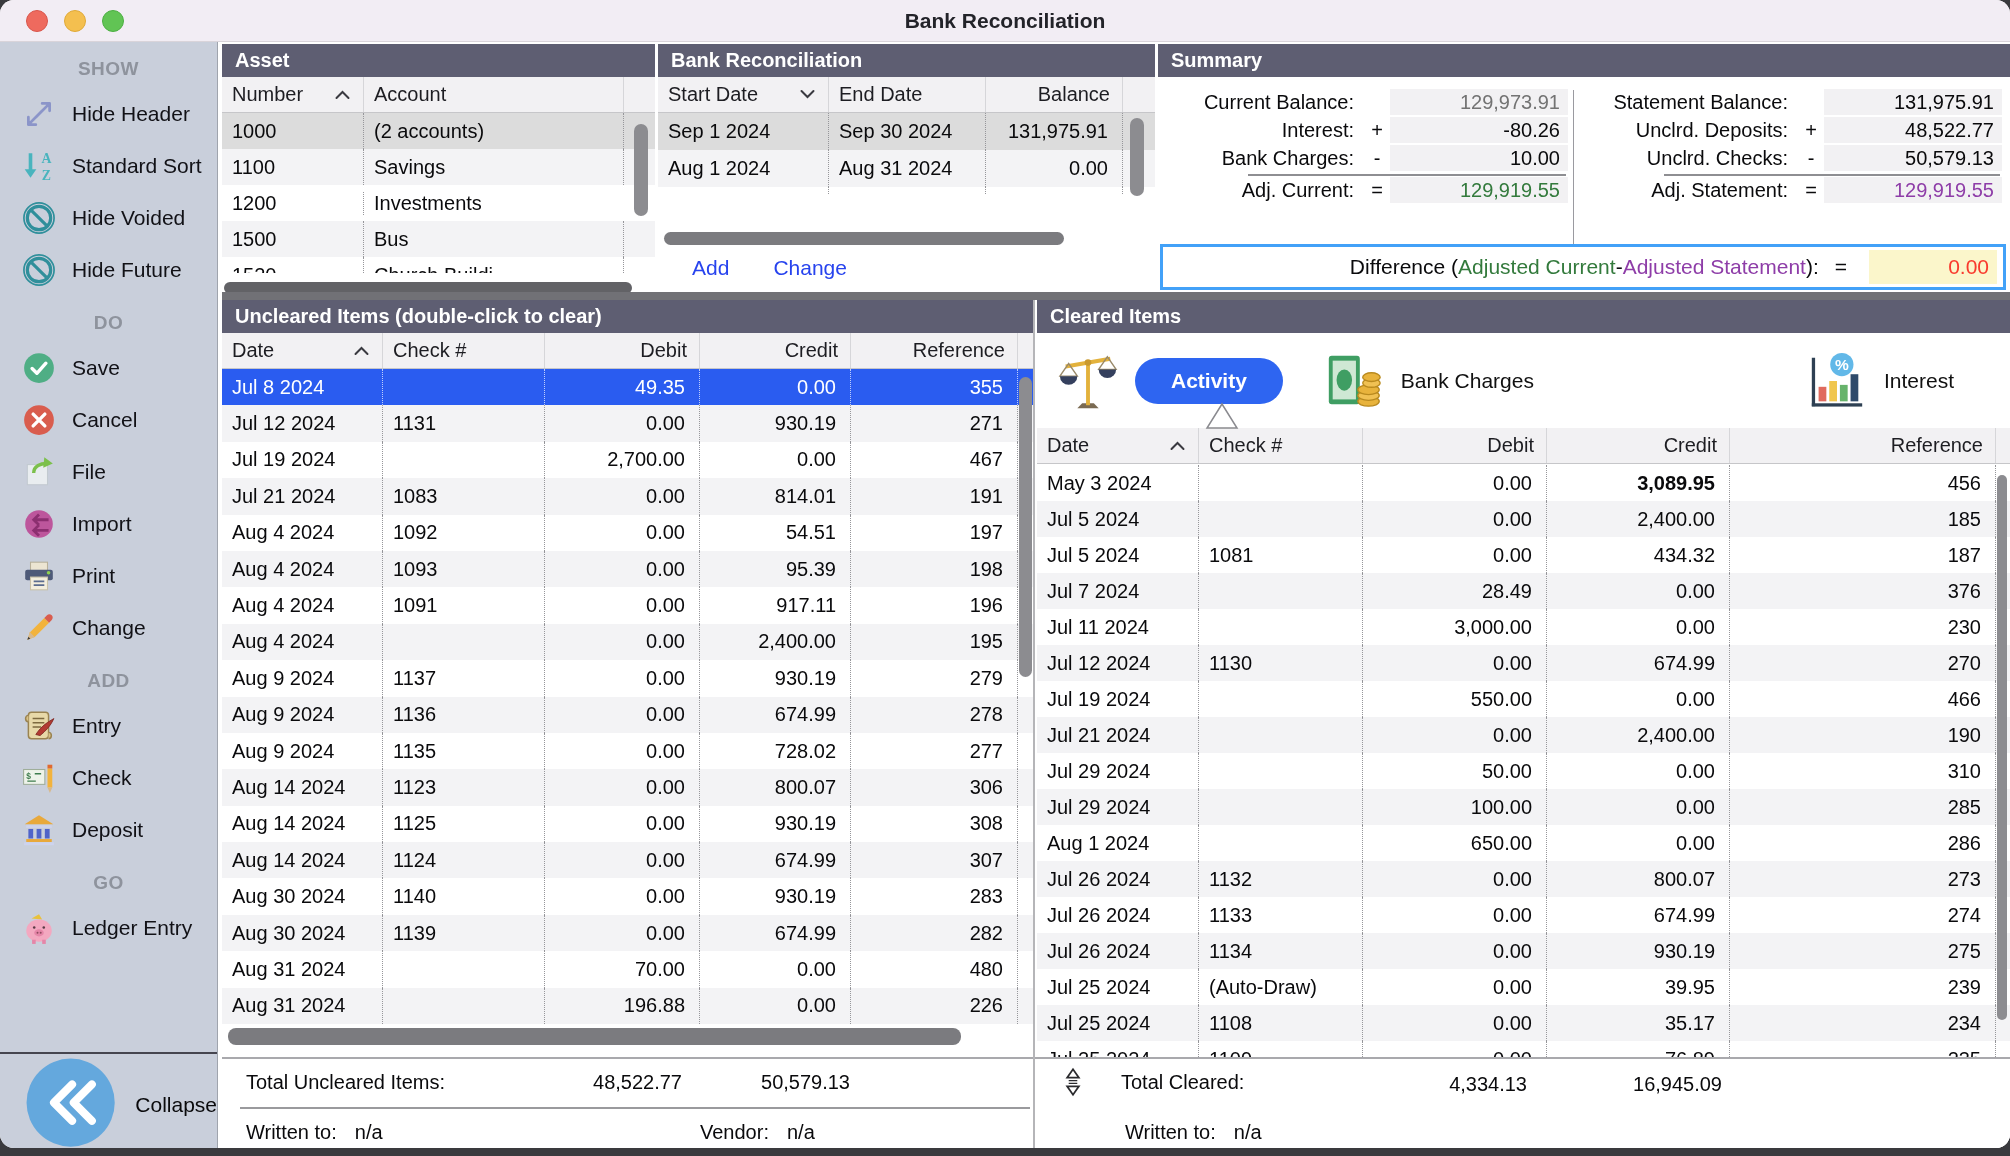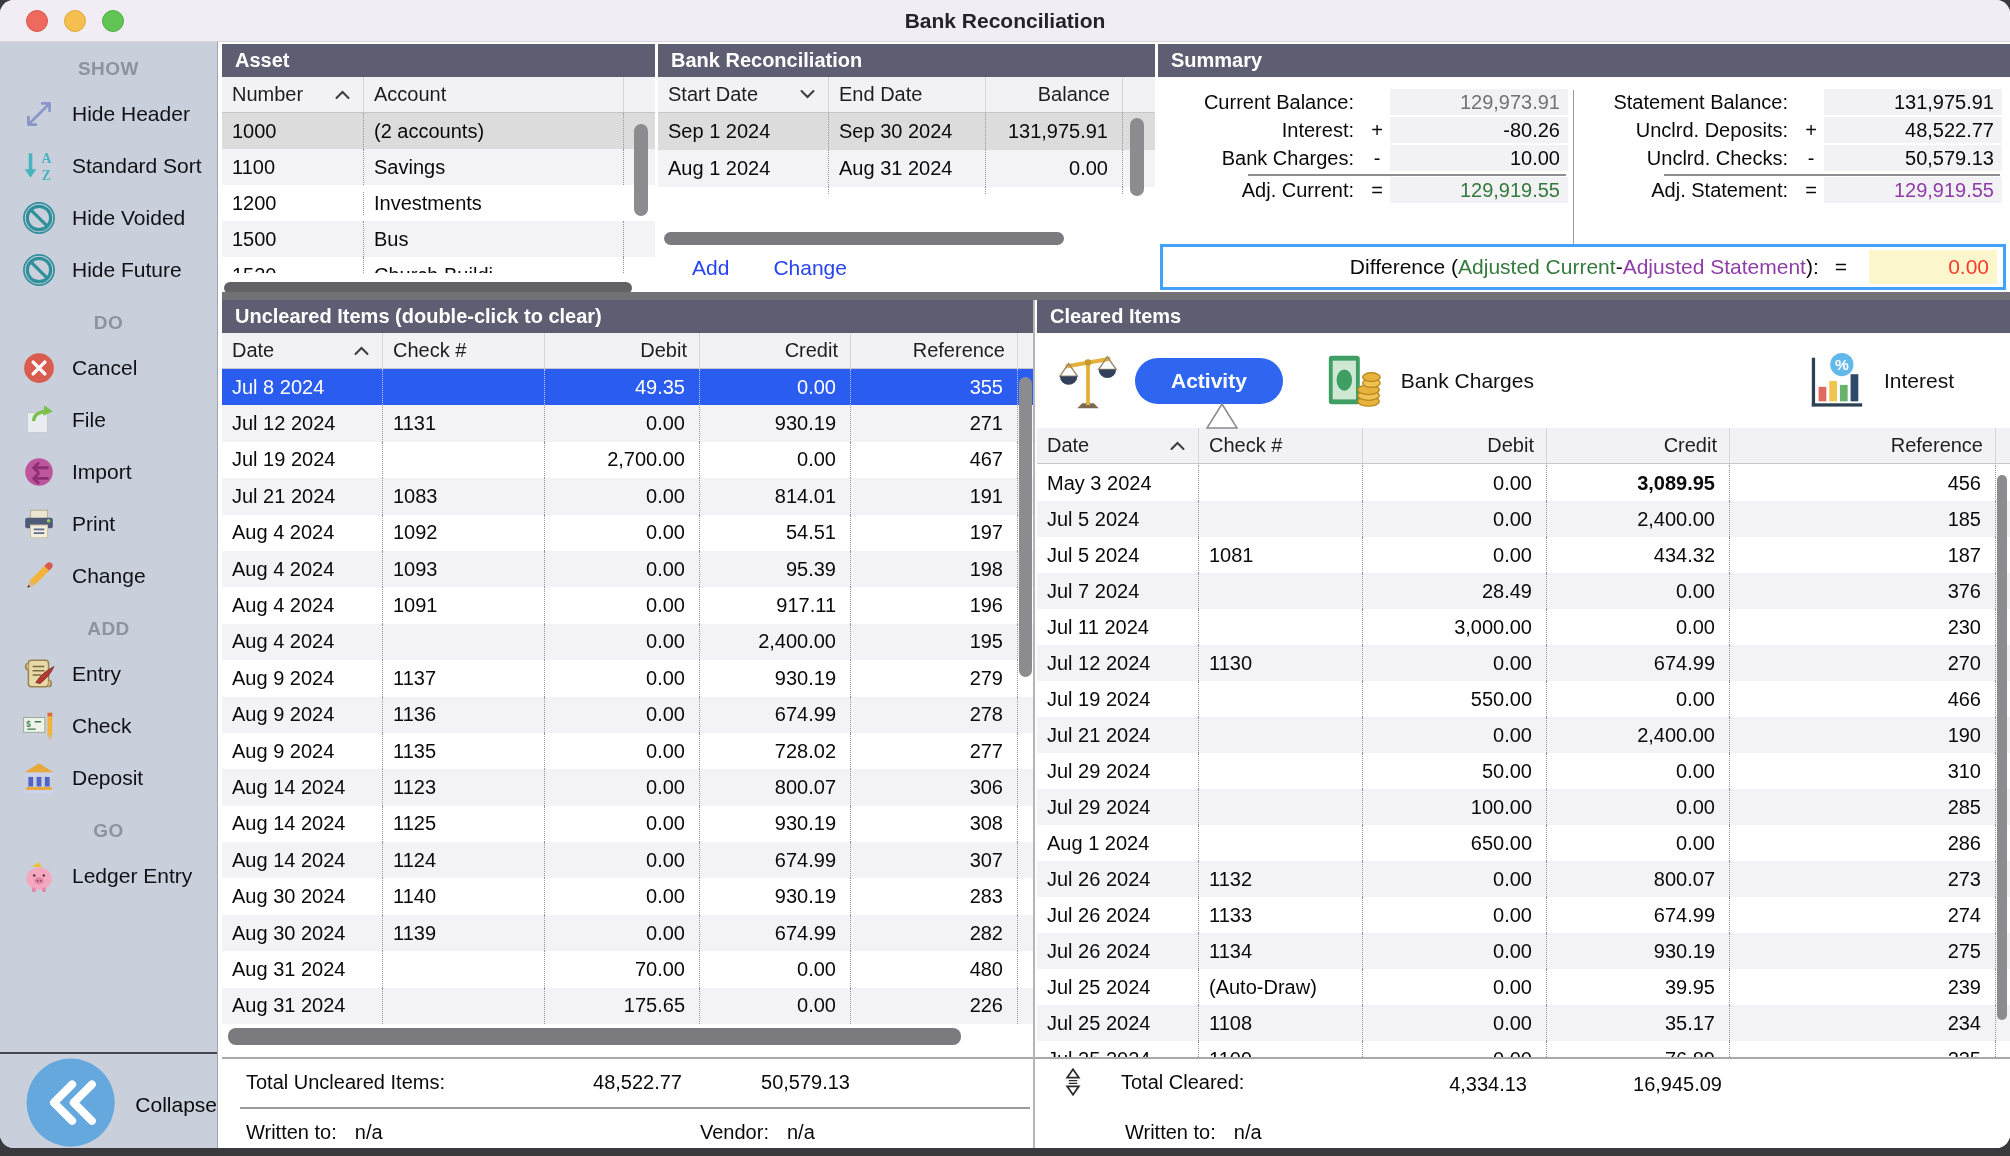--- a/index.html
+++ b/index.html
@@ -145,20 +145,29 @@
                 <circle cx="16" cy="16" r="14.2" stroke="#2f8f9b" stroke-width="1.6"></circle>
                 <path d="M9 9l14 14" stroke="#2f8f9b" stroke-width="3"></path>
               </svg>
             </span>
             <span class="side-label">Hide Future</span>
           </div>
           <div class="side-header">DO</div>
           <div class="side-item">
             <span class="icn">
               <svg viewBox="0 0 32 32">
+                <circle cx="16" cy="16" r="14" fill="#4fae85"></circle>
+                <path d="M9.5 16.5l4.5 4.5 8.5-9.5" stroke="#fff" stroke-width="3.2" fill="none" stroke-linecap="round" stroke-linejoin="round"></path>
+              </svg>
+            </span>
+            <span class="side-label">Save</span>
+          </div>
+          <div class="side-item">
+            <span class="icn">
+              <svg viewBox="0 0 32 32">
                 <circle cx="16" cy="16" r="14" fill="#d95d4e"></circle>
                 <path d="M10.5 10.5l11 11M21.5 10.5l-11 11" stroke="#fff" stroke-width="3.2" stroke-linecap="round"></path>
               </svg>
             </span>
             <span class="side-label">Cancel</span>
           </div>
           <div class="side-item">
             <span class="icn">
               <svg viewBox="0 0 32 32">
                 <rect x="5" y="9" width="19" height="19" fill="#e9edf0" stroke="#c2cad0"></rect>
@@ -565,21 +574,21 @@
               <div class="cell" style="width: 160px;">Aug 31 2024</div>
               <div class="cell" style="width: 162px;"></div>
               <div class="cell r" style="width: 155px;">70.00</div>
               <div class="cell r" style="width: 151px;">0.00</div>
               <div class="cell r" style="width: 167px;">480</div>
               <div class="rfill"></div>
             </div>
             <div class="trow" style="height: 36.4px;">
               <div class="cell" style="width: 160px;">Aug 31 2024</div>
               <div class="cell" style="width: 162px;"></div>
-              <div class="cell r" style="width: 155px;">175.65</div>
+              <div class="cell r" style="width: 155px;">196.88</div>
               <div class="cell r" style="width: 151px;">0.00</div>
               <div class="cell r" style="width: 167px;">226</div>
               <div class="rfill"></div>
             </div>
           </div>
         <div class="vthumb" style="left:797px;top:77px;width:13px;height:300px;"></div>
         <div class="hthumb" style="left:6px;top:728px;width:733px;height:17px;"></div>
       </div>
 
       <div class="panel" style="left:819px;top:258px;width:973px;height:757px;">

